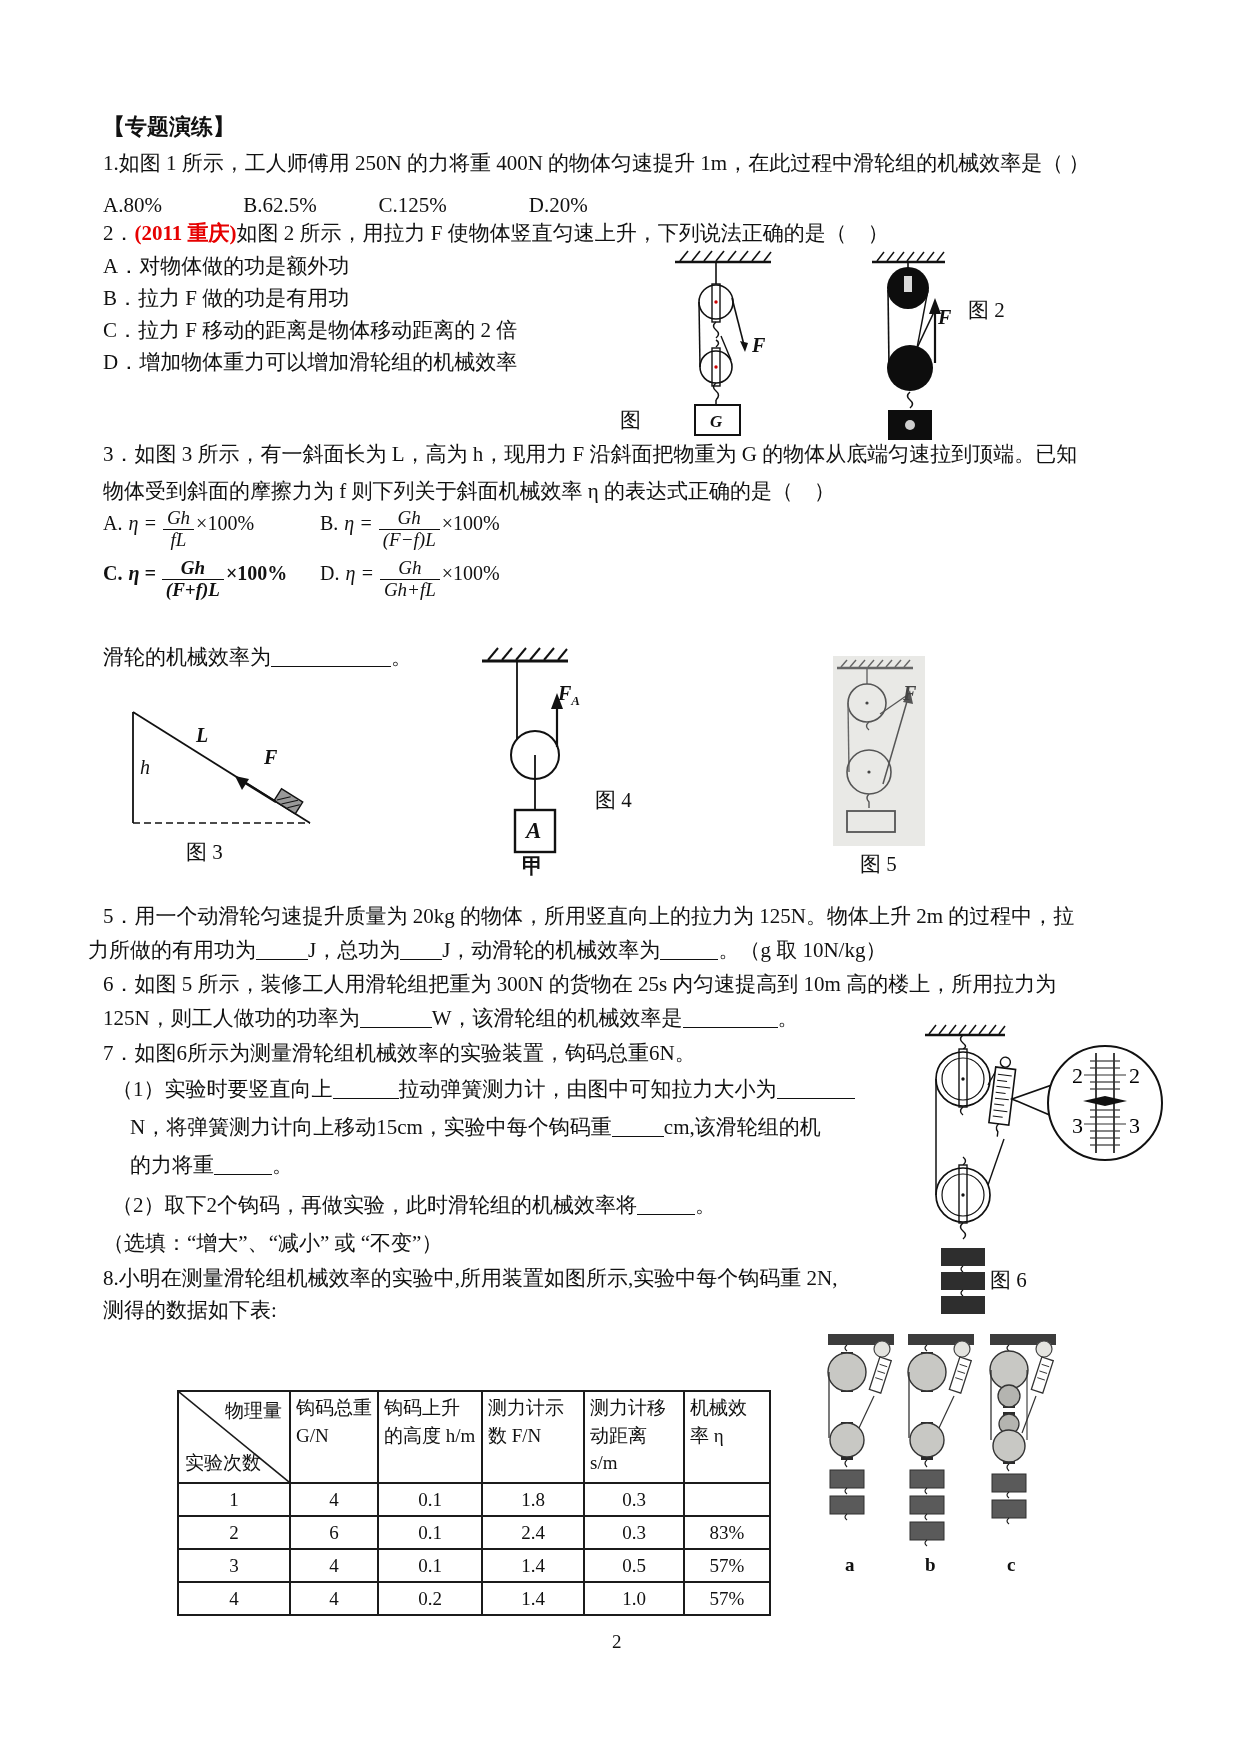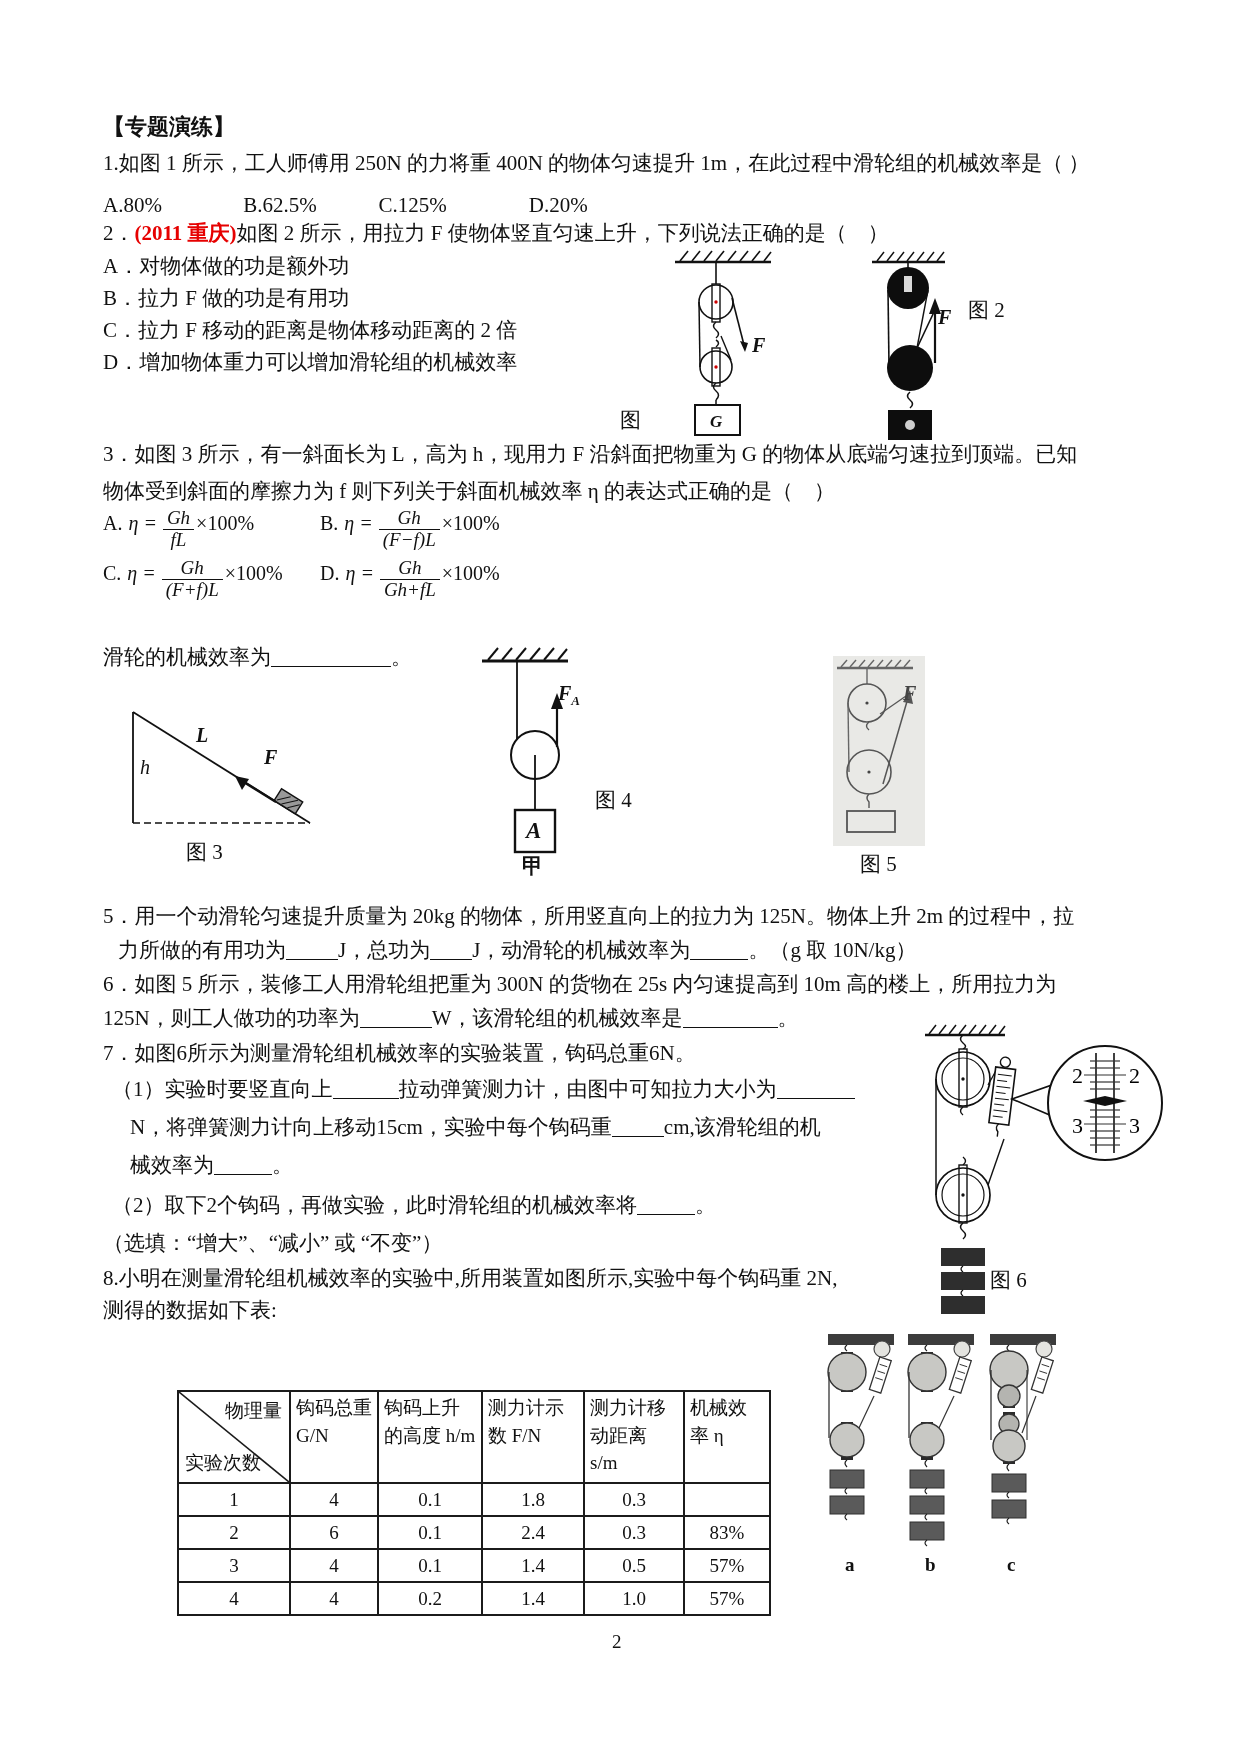--- a/index.html
+++ b/index.html
@@ -114,21 +114,21 @@
 
   <div class="t" style="left:103px;top:441px;text-align:center;">3．如图 3 所示，有一斜面长为 L，高为 h，现用力 F 沿斜面把物重为 G 的物体从底端匀速拉到顶端。已知</div>
   <div class="t" style="left:103px;top:478px;">物体受到斜面的摩擦力为 f 则下列关于斜面机械效率 η 的表达式正确的是（　）</div>
 
   <div class="fml" style="left:103px;top:508px;">
     <span>A.</span><span class="eta">η =</span><span class="frac"><span class="nm">Gh</span><span class="dn">fL</span></span><span>×100%</span>
   </div>
   <div class="fml" style="left:320px;top:508px;">
     <span>B.</span><span class="eta">η =</span><span class="frac"><span class="nm">Gh</span><span class="dn">(F−f)L</span></span><span>×100%</span>
   </div>
-  <div class="fml" style="left:103px;top:558px;">
+  <div class="fml" style="left:103px;top:558px;font-weight:bold;">
     <span>C.</span><span class="eta">η =</span><span class="frac"><span class="nm">Gh</span><span class="dn">(F+f)L</span></span><span>×100%</span>
   </div>
   <div class="fml" style="left:320px;top:558px;">
     <span>D.</span><span class="eta">η =</span><span class="frac"><span class="nm">Gh</span><span class="dn">Gh+fL</span></span><span>×100%</span>
   </div>
 
   <div class="t" style="left:103px;top:644px;">
     <span>滑轮的机械效率为</span><span class="blank" style="width:120px;"></span><span>。</span>
   </div>
 
@@ -195,38 +195,38 @@
     <line x1="47" y1="58" x2="73" y2="40" stroke="#555" stroke-width="1.3"></line>
     <line x1="50" y1="128" x2="75" y2="42" stroke="#555" stroke-width="1.5"></line>
     <polygon points="77,34 70,46 80,48" fill="#555"></polygon>
     <path d="M36 138 q-4 4 0 8 l0 6" fill="none" stroke="#555" stroke-width="1.4"></path>
     <rect x="14" y="155" width="48" height="21" fill="none" stroke="#555" stroke-width="1.8"></rect>
   </svg>
   <span class="figlabel" style="left:903px;top:682px;color:#444;">F</span>
   <span class="cap" style="left:860px;top:850px;">图 5</span>
 
   <div class="t" style="left:103px;top:903px;">5．用一个动滑轮匀速提升质量为 20kg 的物体，所用竖直向上的拉力为 125N。物体上升 2m 的过程中，拉</div>
-  <div class="t" style="left:118px;top:937px;">
+  <div class="t" style="left:88px;top:937px;">
     <span>力所做的有用功为</span><span class="blank" style="width:52px;"></span><span>J，总功为</span><span class="blank" style="width:42px;"></span><span>J，动滑轮的机械效率为</span><span class="blank" style="width:58px;"></span><span>。（g 取 10N/kg）</span>
   </div>
 
   <div class="t" style="left:103px;top:971px;">6．如图 5 所示，装修工人用滑轮组把重为 300N 的货物在 25s 内匀速提高到 10m 高的楼上，所用拉力为</div>
   <div class="t" style="left:103px;top:1005px;">
     <span>125N，则工人做功的功率为</span><span class="blank" style="width:72px;"></span><span>W，该滑轮组的机械效率是</span><span class="blank" style="width:95px;"></span><span>。</span>
   </div>
 
   <div class="t" style="left:103px;top:1040px;">7．如图6所示为测量滑轮组机械效率的实验装置，钩码总重6N。</div>
   <div class="t" style="left:112px;top:1076px;">
     <span>（1）实验时要竖直向上</span><span class="blank" style="width:66px;"></span><span>拉动弹簧测力计，由图中可知拉力大小为</span><span class="blank" style="width:78px;"></span>
   </div>
   <div class="t" style="left:130px;top:1114px;">
     <span>N，将弹簧测力计向上移动15cm，实验中每个钩码重</span><span class="blank" style="width:52px;"></span><span>cm,该滑轮组的机</span>
   </div>
   <div class="t" style="left:130px;top:1152px;">
-    <span>械效率为</span><span class="blank" style="width:58px;"></span><span>。</span>
+    <span>的力将重</span><span class="blank" style="width:58px;"></span><span>。</span>
   </div>
   <div class="t" style="left:112px;top:1192px;">
     <span>（2）取下2个钩码，再做实验，此时滑轮组的机械效率将</span><span class="blank" style="width:58px;"></span><span>。</span>
   </div>
   <div class="t" style="left:103px;top:1230px;">（选填：“增大”、“减小” 或 “不变”）</div>
 
   <div class="t" style="left:103px;top:1265px;">8.小明在测量滑轮组机械效率的实验中,所用装置如图所示,实验中每个钩码重 2N,</div>
   <div class="t" style="left:103px;top:1297px;">测得的数据如下表:</div>
 
   <svg style="position:absolute;left:900px;top:1013px;" width="275" height="315" viewBox="0 0 275 315">

